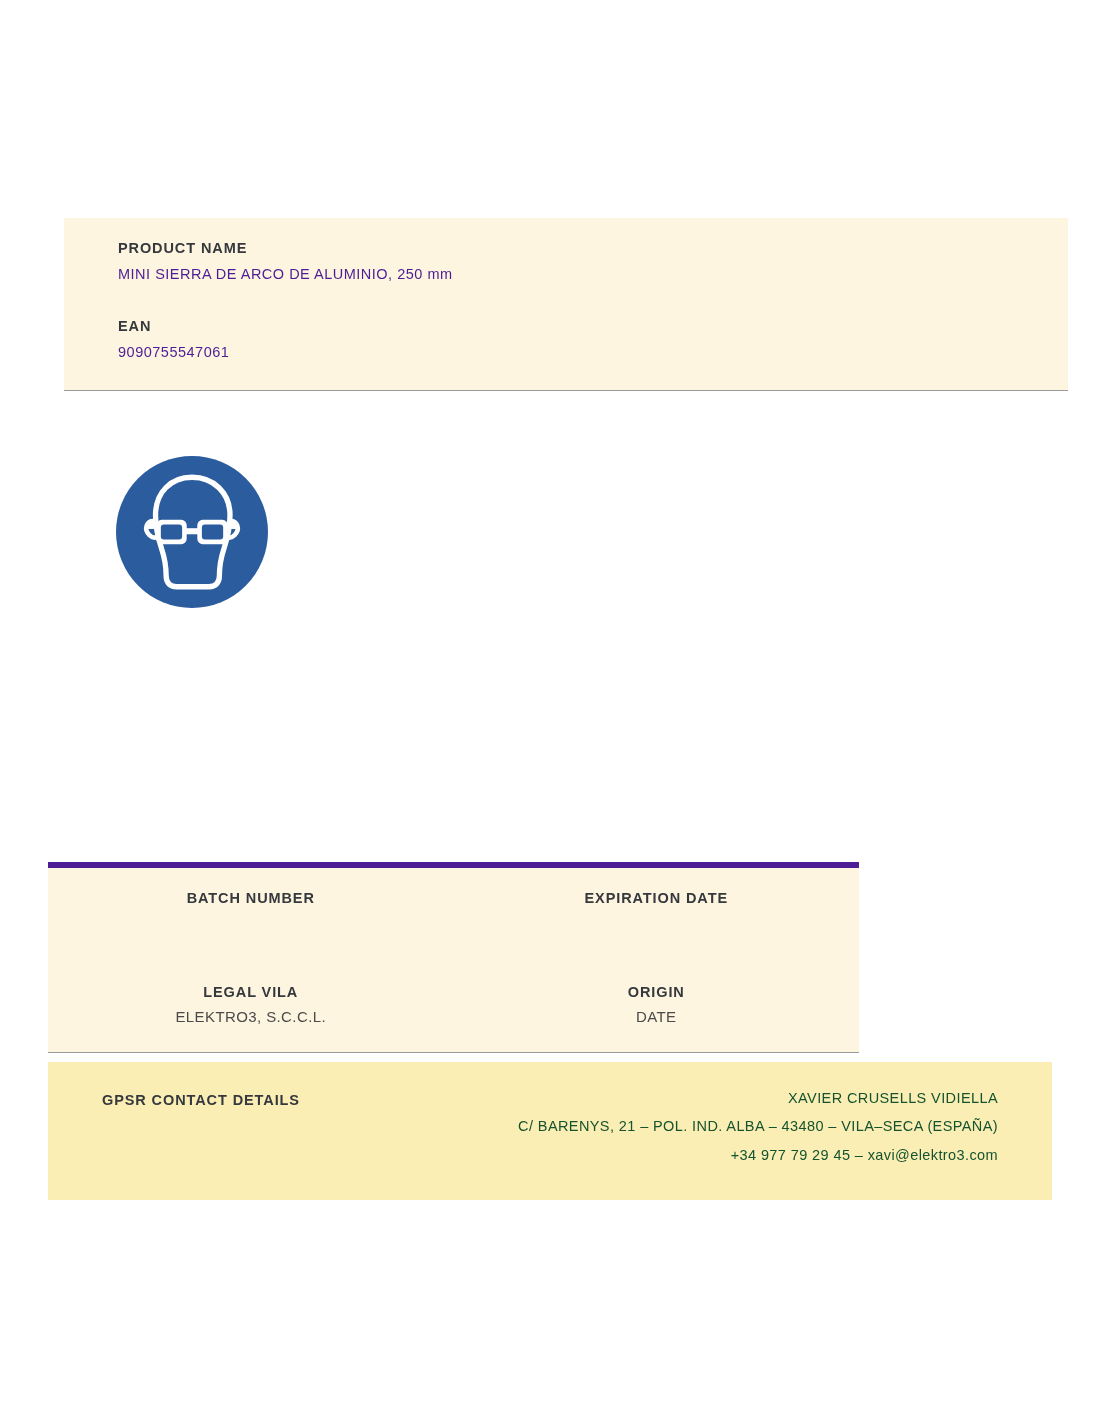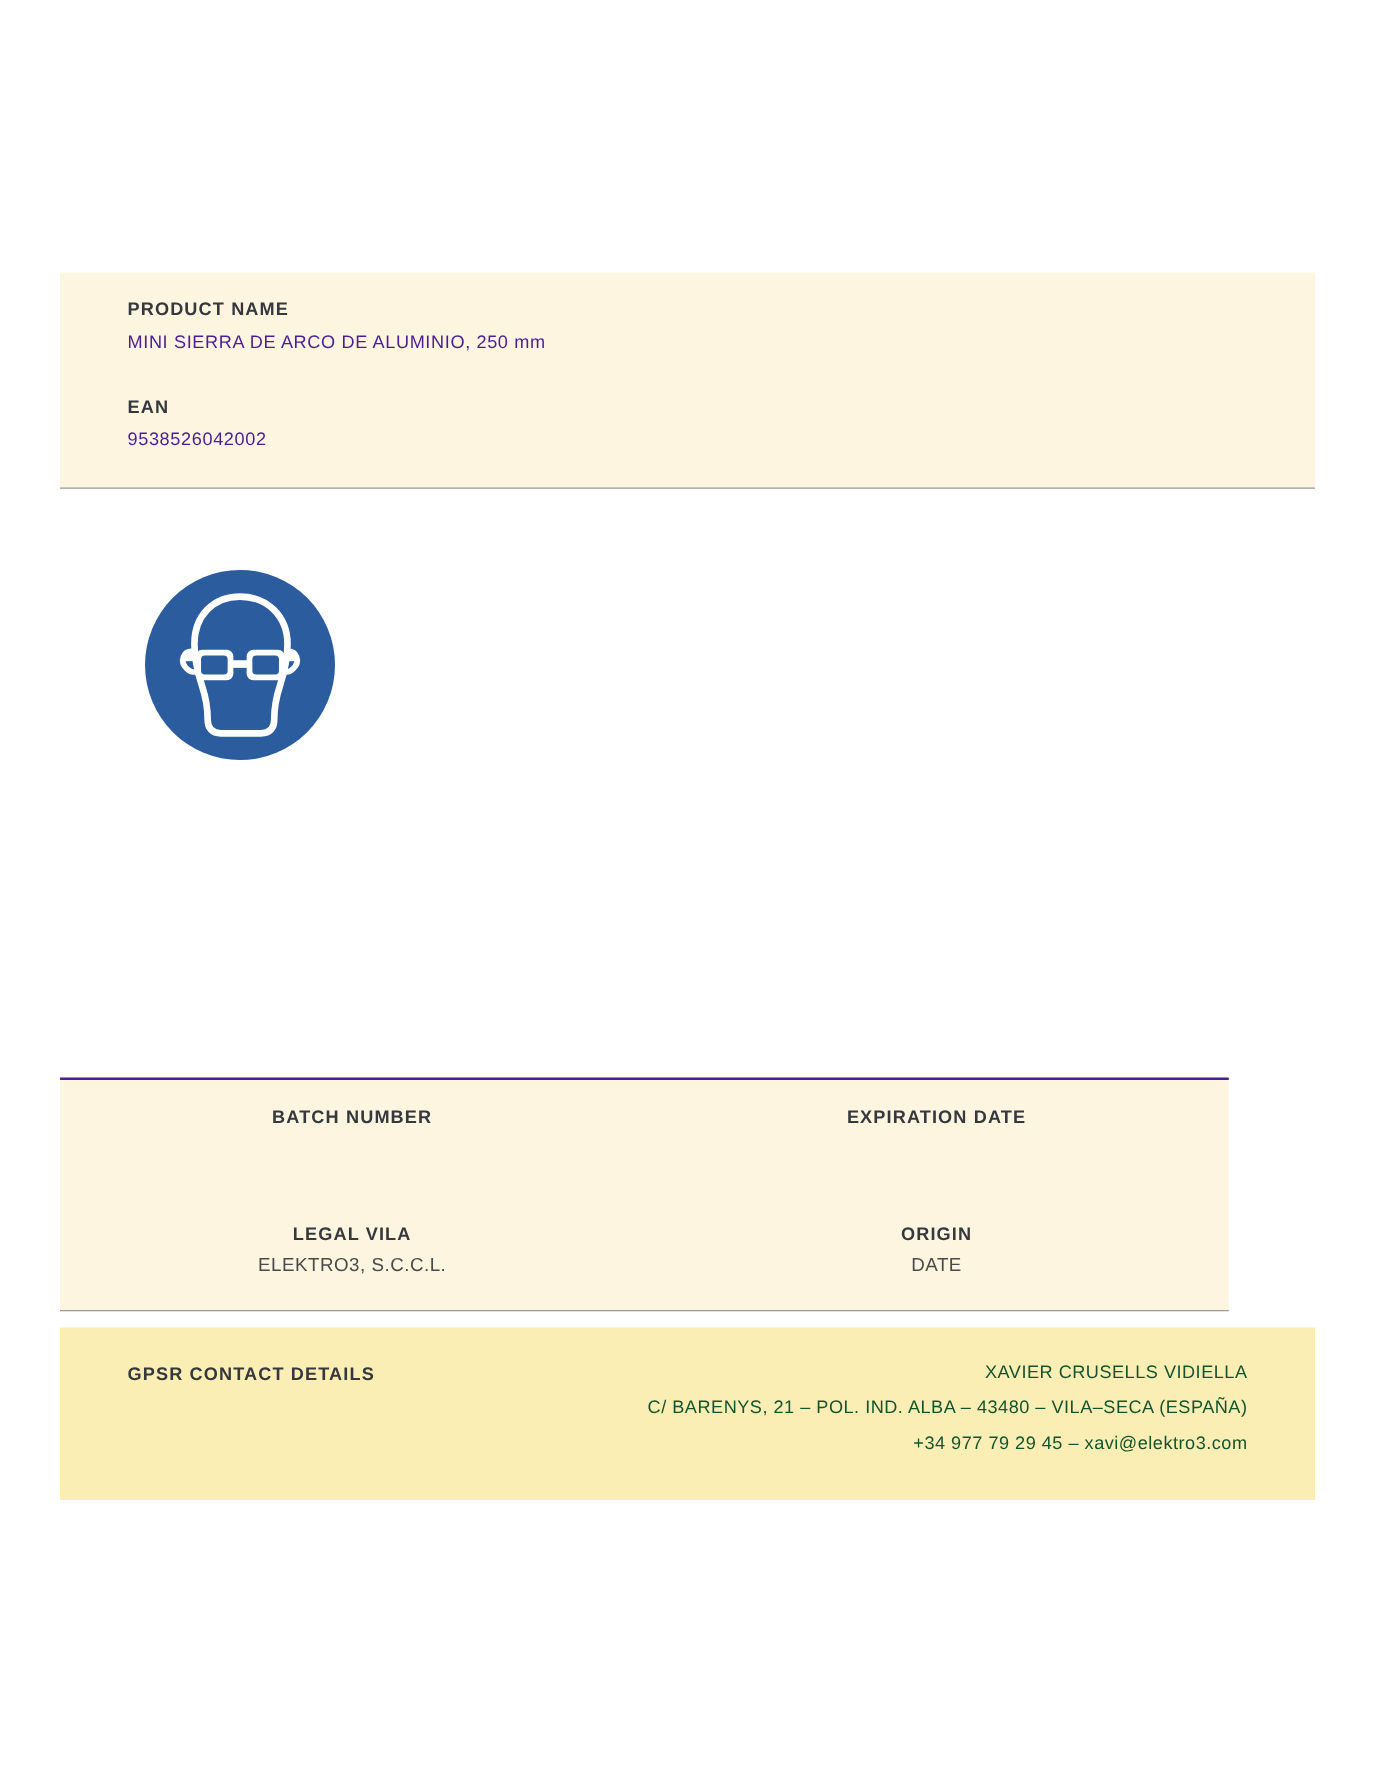--- a/index.html
+++ b/index.html
@@ -21,21 +21,21 @@
     left: 0;
     top: 0;
     width: 1100px;
     height: 1422px;
     background: #ffffff;
   }
 
   
   .product-block {
     position: absolute;
-    left: 48px;
+    left: 64px;
     top: 218px;
     width: 1004px;
     background: #fdf5e0;
     border-bottom: 1px solid #9a9a9a;
     box-sizing: border-box;
     padding: 22px 54px 30px 54px;
   }
   .field-label {
     font-size: 14.5px;
     font-weight: bold;
@@ -67,23 +67,23 @@
     top: 24px;
     width: 152px;
     height: 152px;
   }
 
   
   .details-block {
     position: absolute;
     left: 48px;
     top: 862px;
-    width: 935px;
+    width: 811px;
     background: #fdf5e0;
-    border-top: 2px solid #4c1d95;
+    border-top: 6px solid #4c1d95;
     border-bottom: 1px solid #9a9a9a;
     box-sizing: border-box;
     padding: 22px 0 26px 0;
   }
   .details-row {
     display: flex;
     width: 100%;
   }
   .details-cell {
     flex: 0 0 50%;
@@ -144,21 +144,21 @@
 </head>
 <body>
 
 <div class="page">
 
   <div class="product-block">
     <p class="field-label">PRODUCT NAME</p>
     <p class="field-value">MINI SIERRA DE ARCO DE ALUMINIO, 250 mm</p>
     <div class="field-gap"></div>
     <p class="field-label">EAN</p>
-    <p class="field-value">9538526042002</p>
+    <p class="field-value">9090755547061</p>
   </div>
 
   <div class="pictogram-area">
     <div class="pictogram">
       <svg viewBox="0 0 200 200" width="152" height="152" aria-hidden="true">
         <circle cx="100" cy="100" r="100" fill="#2b5c9e"></circle>
 
         <path d="M100 28
                  C 72 28, 52 48, 52 78
                  C 52 96, 56 110, 60 122

